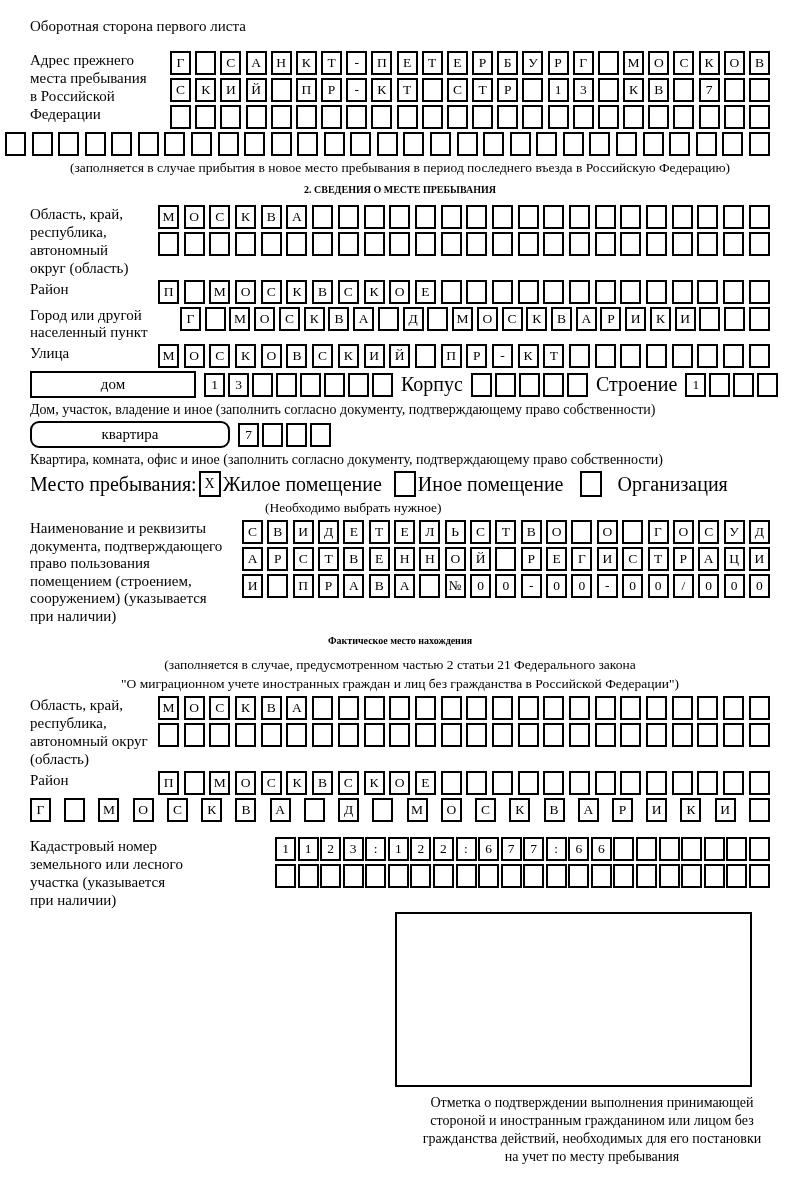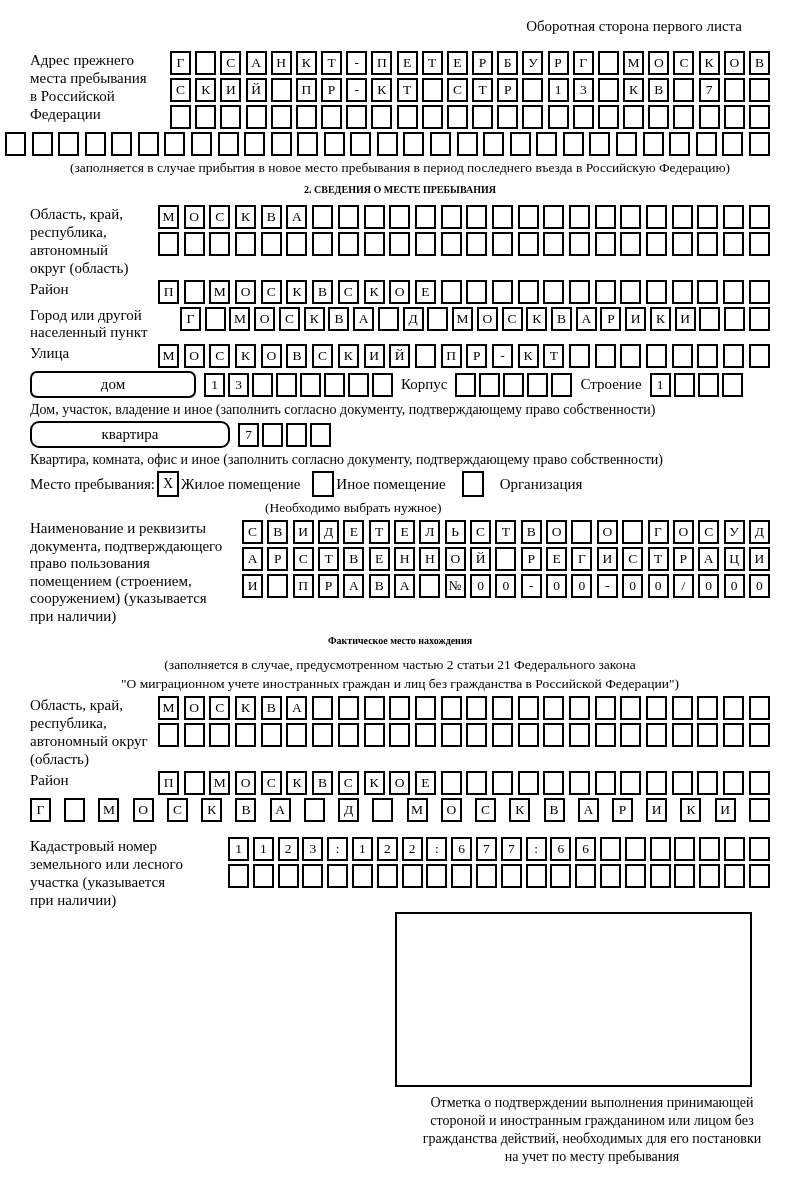--- a/index.html
+++ b/index.html
@@ -2,47 +2,47 @@
 <html><head>
 <meta charset="utf-8">
 <style>
   html,body{margin:0;padding:0;background:#fff;}
   body{
     width:800px;height:1180px;box-sizing:border-box;
     padding:18px 30px 0 30px;overflow:hidden;
     font-family:"Liberation Serif", "DejaVu Serif", serif;
     color:#000;
   }
-  .hdr{font-size:15px;text-align:right;padding-right:28px;margin-bottom:16px;}
+  .hdr{font-size:15px;padding-right:28px;margin-bottom:16px;}
   
   .frow{display:flex;align-items:flex-start;margin-bottom:3px;}
   .lbl{font-size:15px;line-height:18px;white-space:pre-line;flex-shrink:0;}
   .lw140{width:140px;} .lw128{width:128px;} .lw150{width:150px;}
   .lw212{width:212px;} .lw205{width:205px;} .lw198{width:198px;}
   .cells{display:flex;justify-content:space-between;flex:1;}
   .cell{
     width:21px;height:24px;border:2px solid #000;box-sizing:border-box;
     display:flex;align-items:center;justify-content:center;
     font-size:13.5px;flex-shrink:0;background:#fff;
   }
   .cellgroup{display:flex;gap:3px;flex-shrink:0;}
   .fullrow{margin-left:-25px;width:765px;display:flex;justify-content:space-between;margin-bottom:3px;}
   .note{font-size:13.5px;text-align:center;margin:2px 0 4px 0;line-height:17px;}
   .sect-title{font-size:10px;font-weight:bold;text-align:center;margin:4px 0 6px 0;line-height:19px;}
   .caption{font-size:14px;line-height:17px;margin-bottom:3px;}
   .irow{display:flex;align-items:center;margin-bottom:3px;gap:8px;}
   .widebox{height:27px;border:2px solid #000;box-sizing:border-box;
     display:flex;align-items:center;justify-content:center;font-size:15px;flex-shrink:0;}
-  .wb-dom{width:166px;border-radius:7px;} .wb-kv{width:200px;border-radius:9px;}
-  .inline-lbl{font-size:15px;flex-shrink:0;}
+  .wb-dom{width:166px;} .wb-kv{width:200px;border-radius:9px;}
+  .inline-lbl{font-size:20px;flex-shrink:0;}
   .checkbox{width:22px;height:26px;border:2px solid #000;box-sizing:border-box;
     display:flex;align-items:center;justify-content:center;font-size:14px;flex-shrink:0;}
   .mesto{gap:2px;margin-top:2px;margin-bottom:2px;}
   .mesto-note{font-size:13.5px;margin-left:235px;margin-bottom:4px;line-height:17px;}
-  .cad{margin-top:15px;}
+  .cad{margin-top:15px;gap:47px;}
   .stampbox{margin-left:365px;width:357px;height:175px;border:2px solid #000;box-sizing:border-box;}
   .stampcap{margin-left:352px;width:420px;text-align:center;font-size:14px;
     line-height:18px;margin-top:7px;white-space:pre-line;}
 </style>
 </head>
 <body>
 
 <div class="hdr">Оборотная сторона первого листа</div>
 
 <div class="frow">

